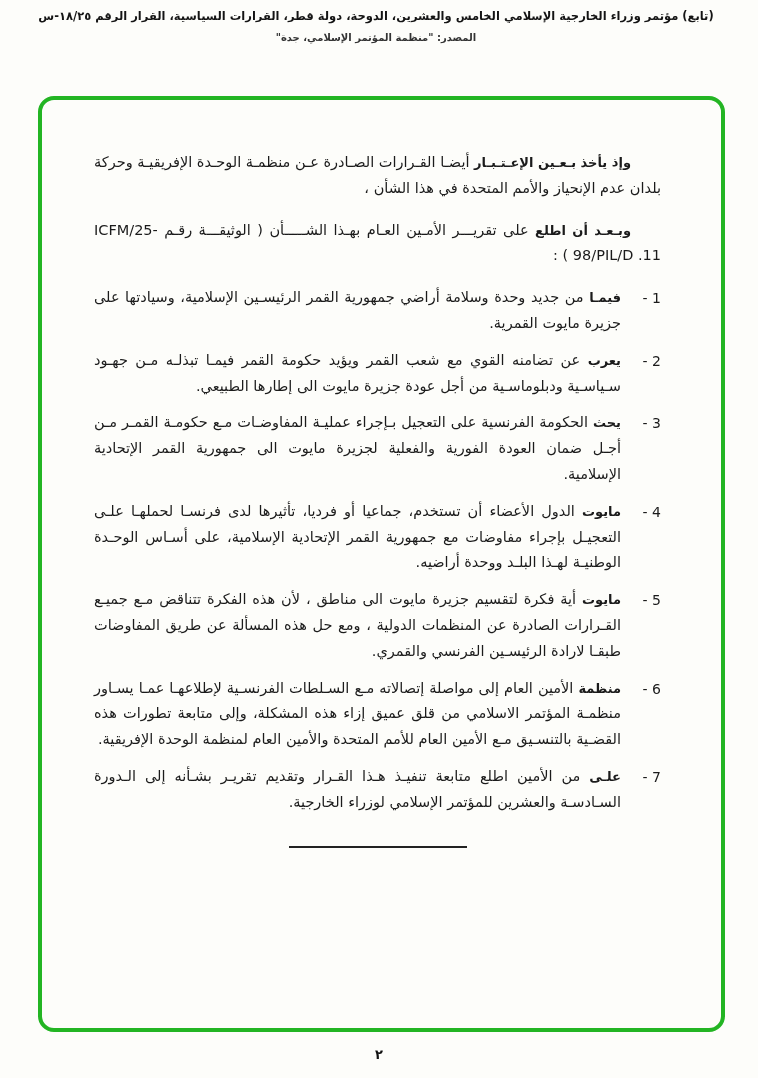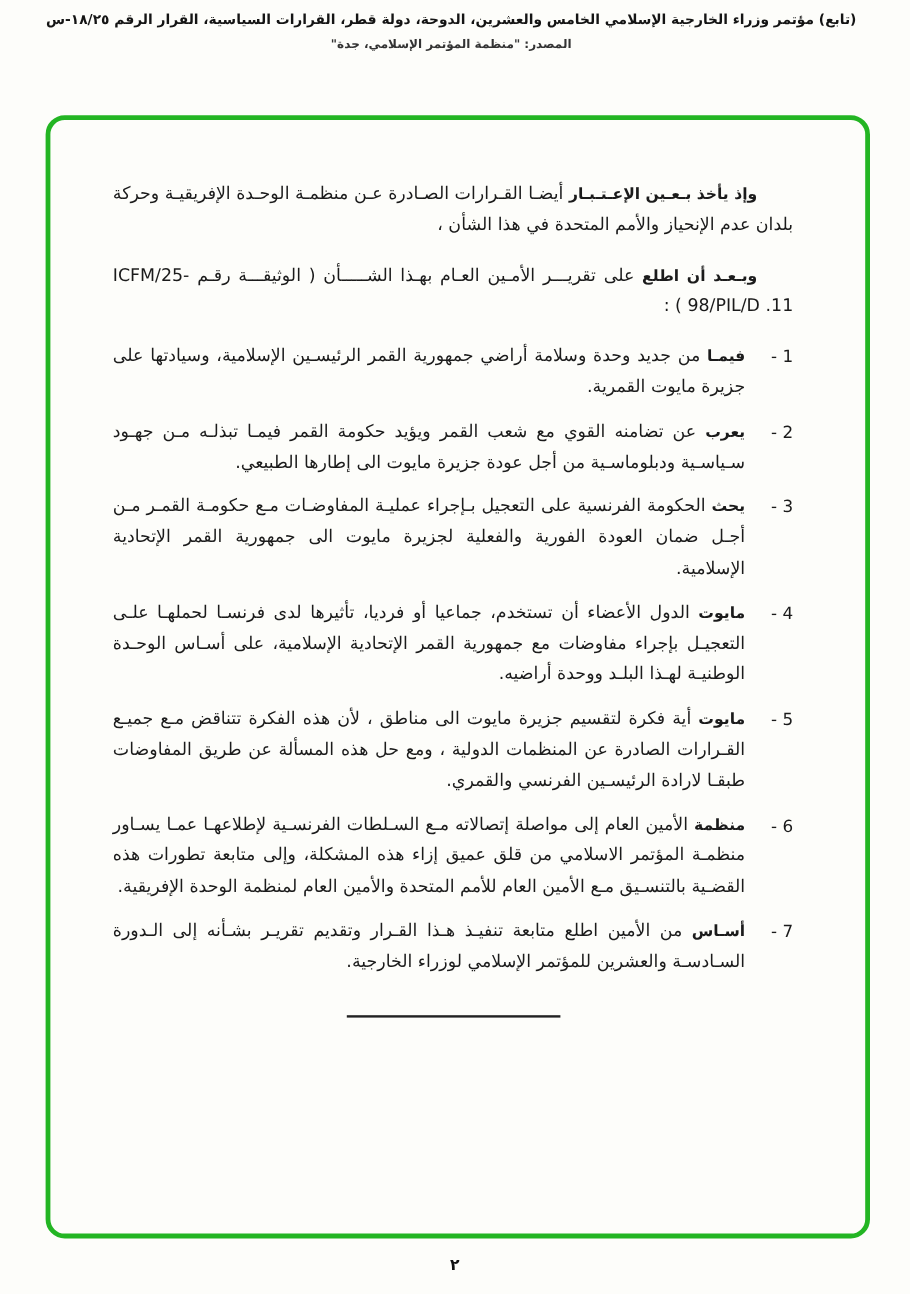--- a/index.html
+++ b/index.html
@@ -112,21 +112,21 @@
       <span class="marker">6 -</span>
       <span class="itext">
         <span class="lead">منظمة</span>
         <span>الأمين العام إلى مواصلة إتصالاته مـع السـلطات الفرنسـية لإطلاعهـا عمـا يسـاور منظمـة المؤتمر الاسلامي من قلق عميق إزاء هذه المشكلة، وإلى متابعة تطورات هذه القضـية بالتنسـيق مـع الأمين العام للأمم المتحدة والأمين العام لمنظمة الوحدة الإفريقية.</span>
       </span>
     </div>
 
     <div class="item">
       <span class="marker">7 -</span>
       <span class="itext">
-        <span class="lead">أسـاس</span>
+        <span class="lead">علـى</span>
         <span>من الأمين اطلع متابعة تنفيـذ هـذا القـرار وتقديم تقريـر بشـأنه إلى الـدورة السـادسـة والعشرين للمؤتمر الإسلامي لوزراء الخارجية.</span>
       </span>
     </div>
 
   </div>
 
   <hr class="sep">
 
 </div>
 

